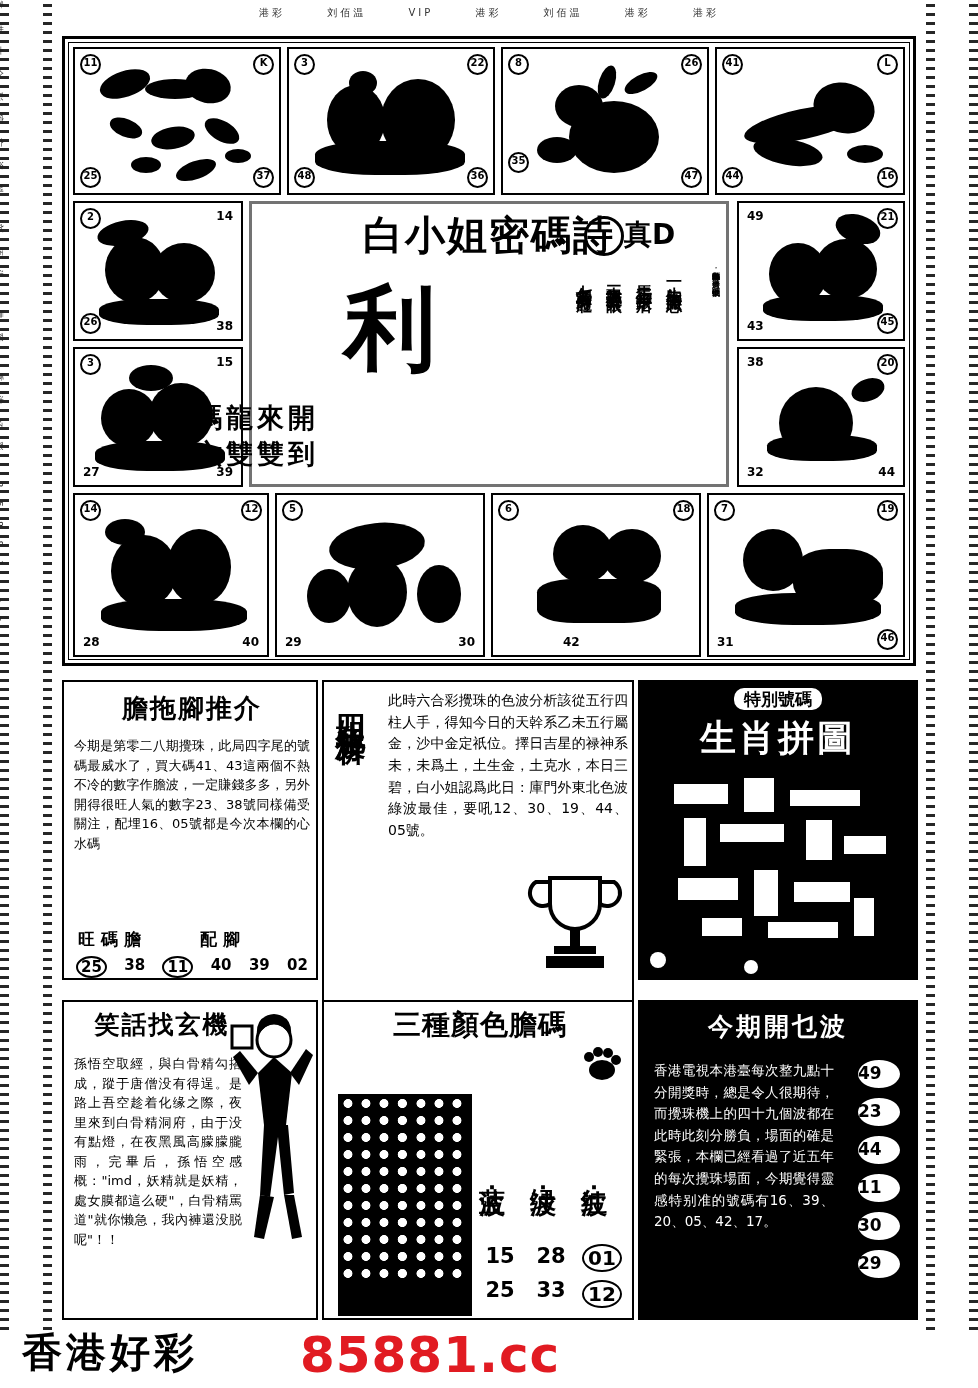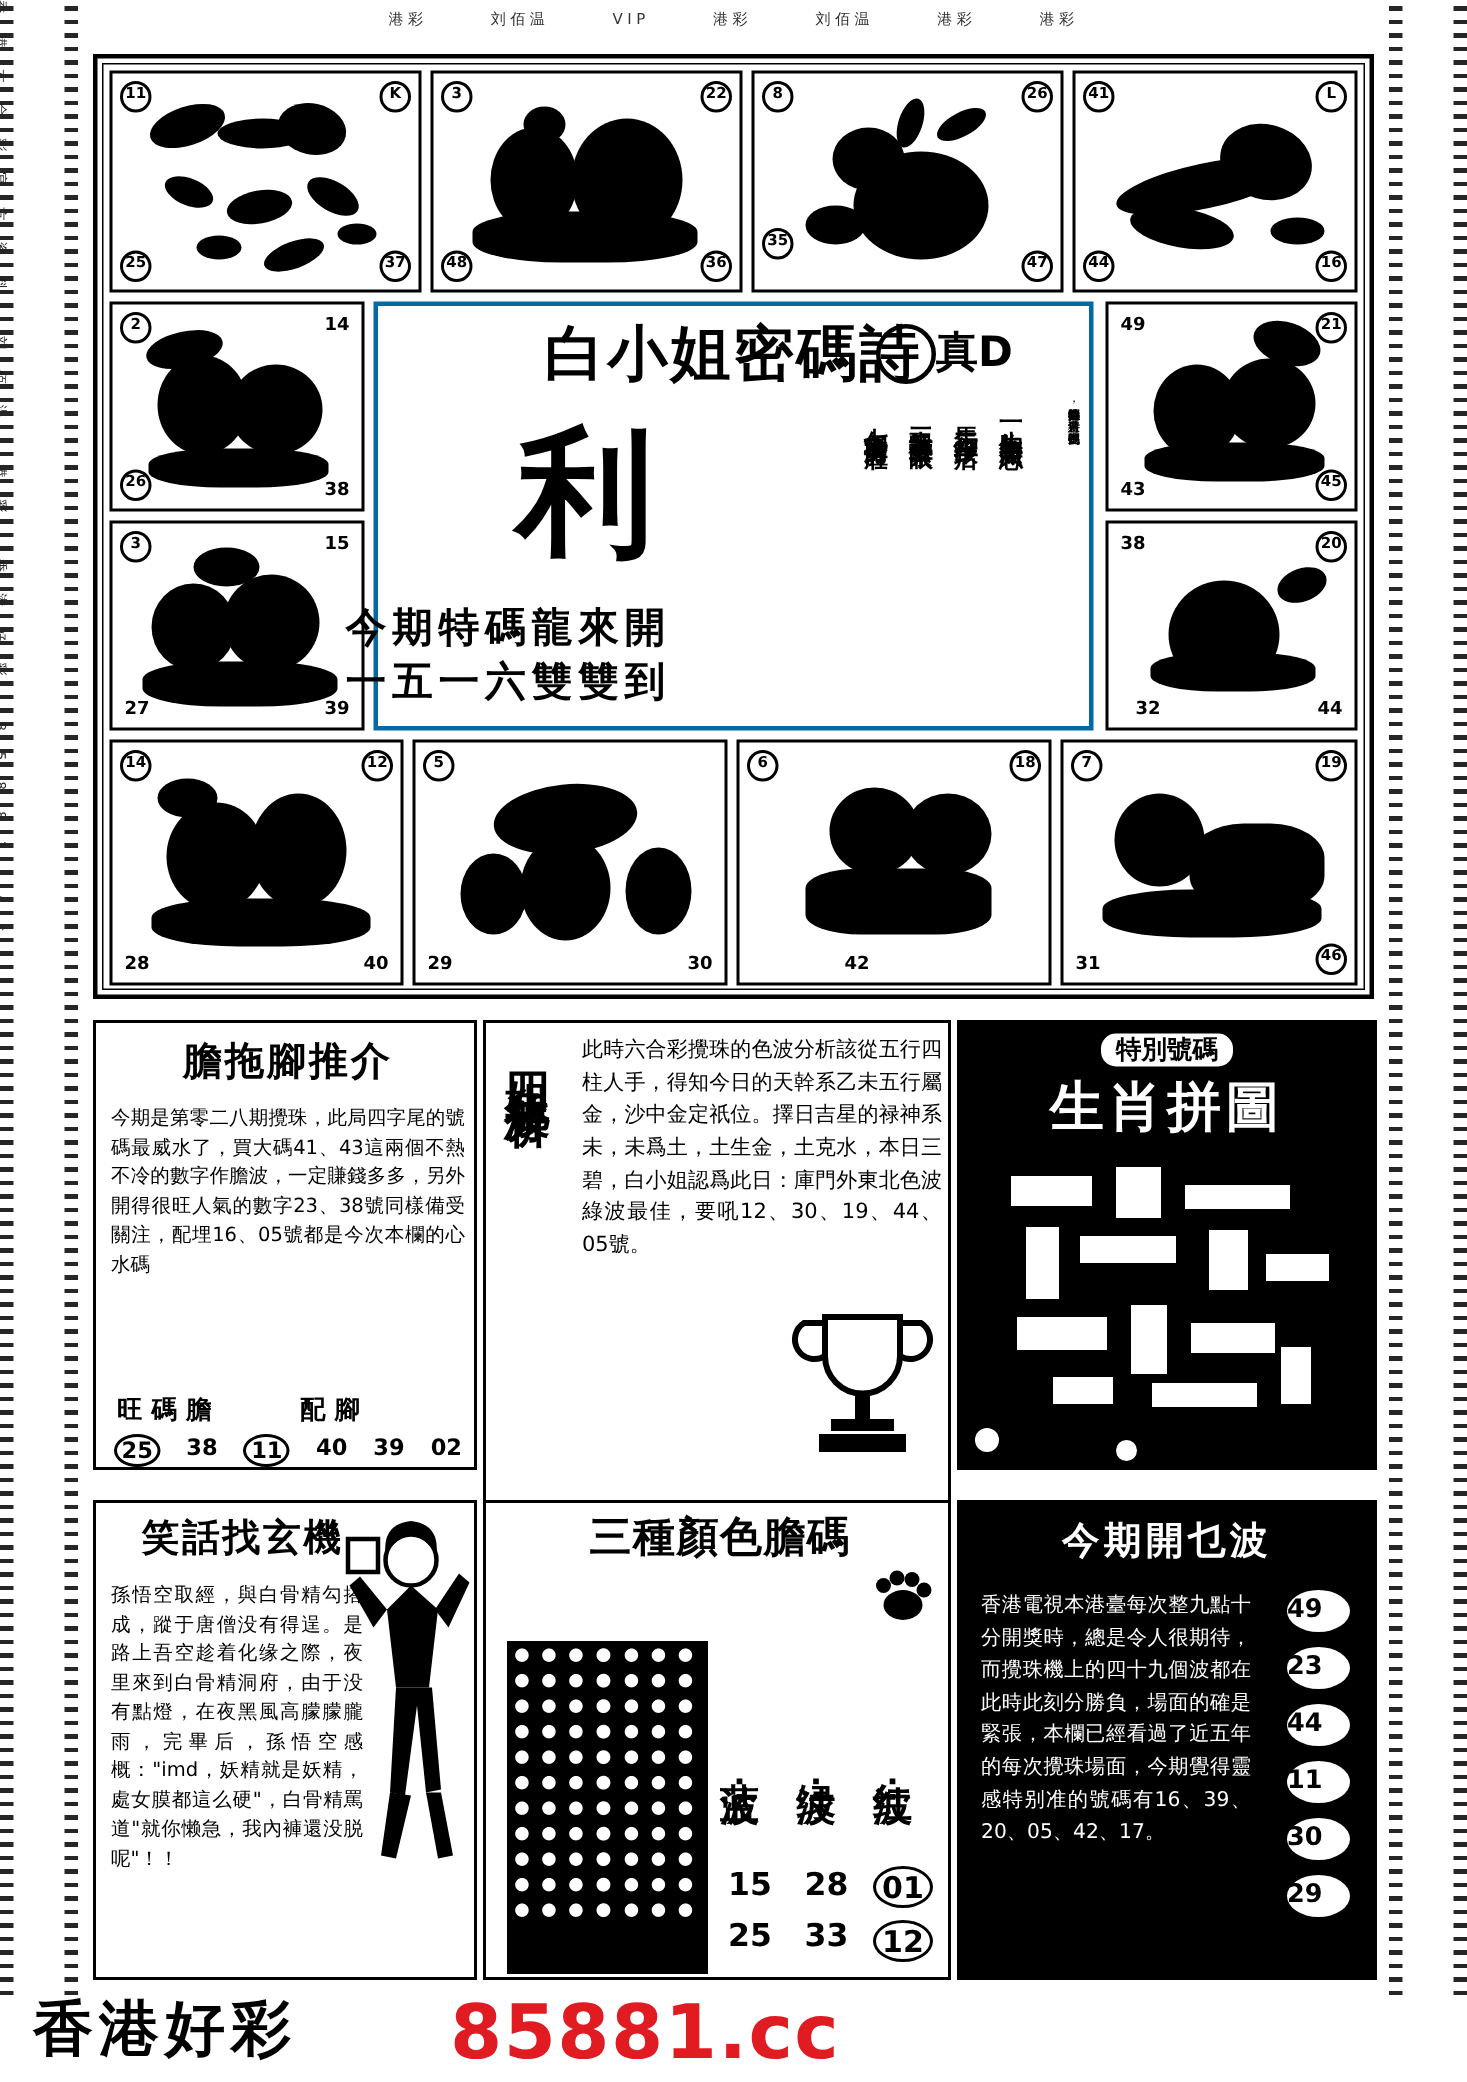--- a/index.html
+++ b/index.html
@@ -37,26 +37,26 @@
         overflow:hidden;}
   .cell .art{position:absolute;left:0;top:0;right:0;bottom:0;}
   .circ{position:absolute;width:17px;height:17px;border:2px solid #000;border-radius:50%;
         font-size:10px;font-weight:bold;text-align:center;line-height:14px;background:#fff;}
   .plain{position:absolute;font-size:12px;font-weight:bold;}
 
   
   .ink{position:absolute;background:#000;border-radius:50%;}
 
   
-  .poster{position:absolute;border:3px solid #0369a1;box-sizing:border-box;background:#fff;}
+  .poster{position:absolute;border:3px solid #737373;box-sizing:border-box;background:#fff;}
   .poster-title{position:absolute;left:0;top:4px;width:100%;text-align:center;
                 font-size:40px;font-weight:bold;letter-spacing:2px;
                 font-family:"DejaVu Sans",sans-serif;
                 -webkit-text-stroke:0px #000;}
-  .poster-sub{position:absolute;width:100%;text-align:center;font-size:27px;
+  .poster-sub{position:absolute;width:100%;font-size:27px;
               font-weight:bold;letter-spacing:4px;}
   .vcol{position:absolute;writing-mode:vertical-rl;text-orientation:upright;
         font-size:16px;line-height:1.25;letter-spacing:2px;font-weight:bold;}
   .vcol.small{font-size:8px;line-height:1.3;font-weight:normal;letter-spacing:0px;}
   .bigchar{position:absolute;font-size:92px;font-weight:bold;line-height:1;
            font-family:"DejaVu Serif",serif;}
 
   
   .panel{position:absolute;border:2px solid #000;box-sizing:border-box;background:#fff;overflow:hidden;}
   .panel-hd{font-weight:bold;text-align:center;}
@@ -197,21 +197,21 @@
     </div>
 
     <div class="cell" style="left:672px;top:308px;width:168px;height:140px;">
       <div class="art">
         <div class="ink" style="left:40px;top:38px;width:74px;height:72px;"></div>
         <div class="ink" style="left:28px;top:86px;width:110px;height:26px;border-radius:40%;"></div>
         <div class="ink" style="left:112px;top:30px;width:34px;height:22px;transform:rotate(-20deg);"></div>
       </div>
       <div class="plain" style="left:8px;top:6px;">38</div>
       <div class="circ" style="right:5px;top:5px;">20</div>
-      <div class="plain" style="left:18px;bottom:6px;">32</div>
+      <div class="plain" style="left:8px;bottom:6px;">32</div>
       <div class="plain" style="right:8px;bottom:6px;">44</div>
     </div>
 
     <div class="cell" style="left:8px;top:454px;width:196px;height:164px;">
       <div class="art">
         <div class="ink" style="left:36px;top:40px;width:66px;height:72px;"></div>
         <div class="ink" style="left:92px;top:34px;width:64px;height:76px;"></div>
         <div class="ink" style="left:26px;top:104px;width:146px;height:32px;border-radius:40%;"></div>
         <div class="ink" style="left:30px;top:24px;width:40px;height:26px;"></div>
       </div>

